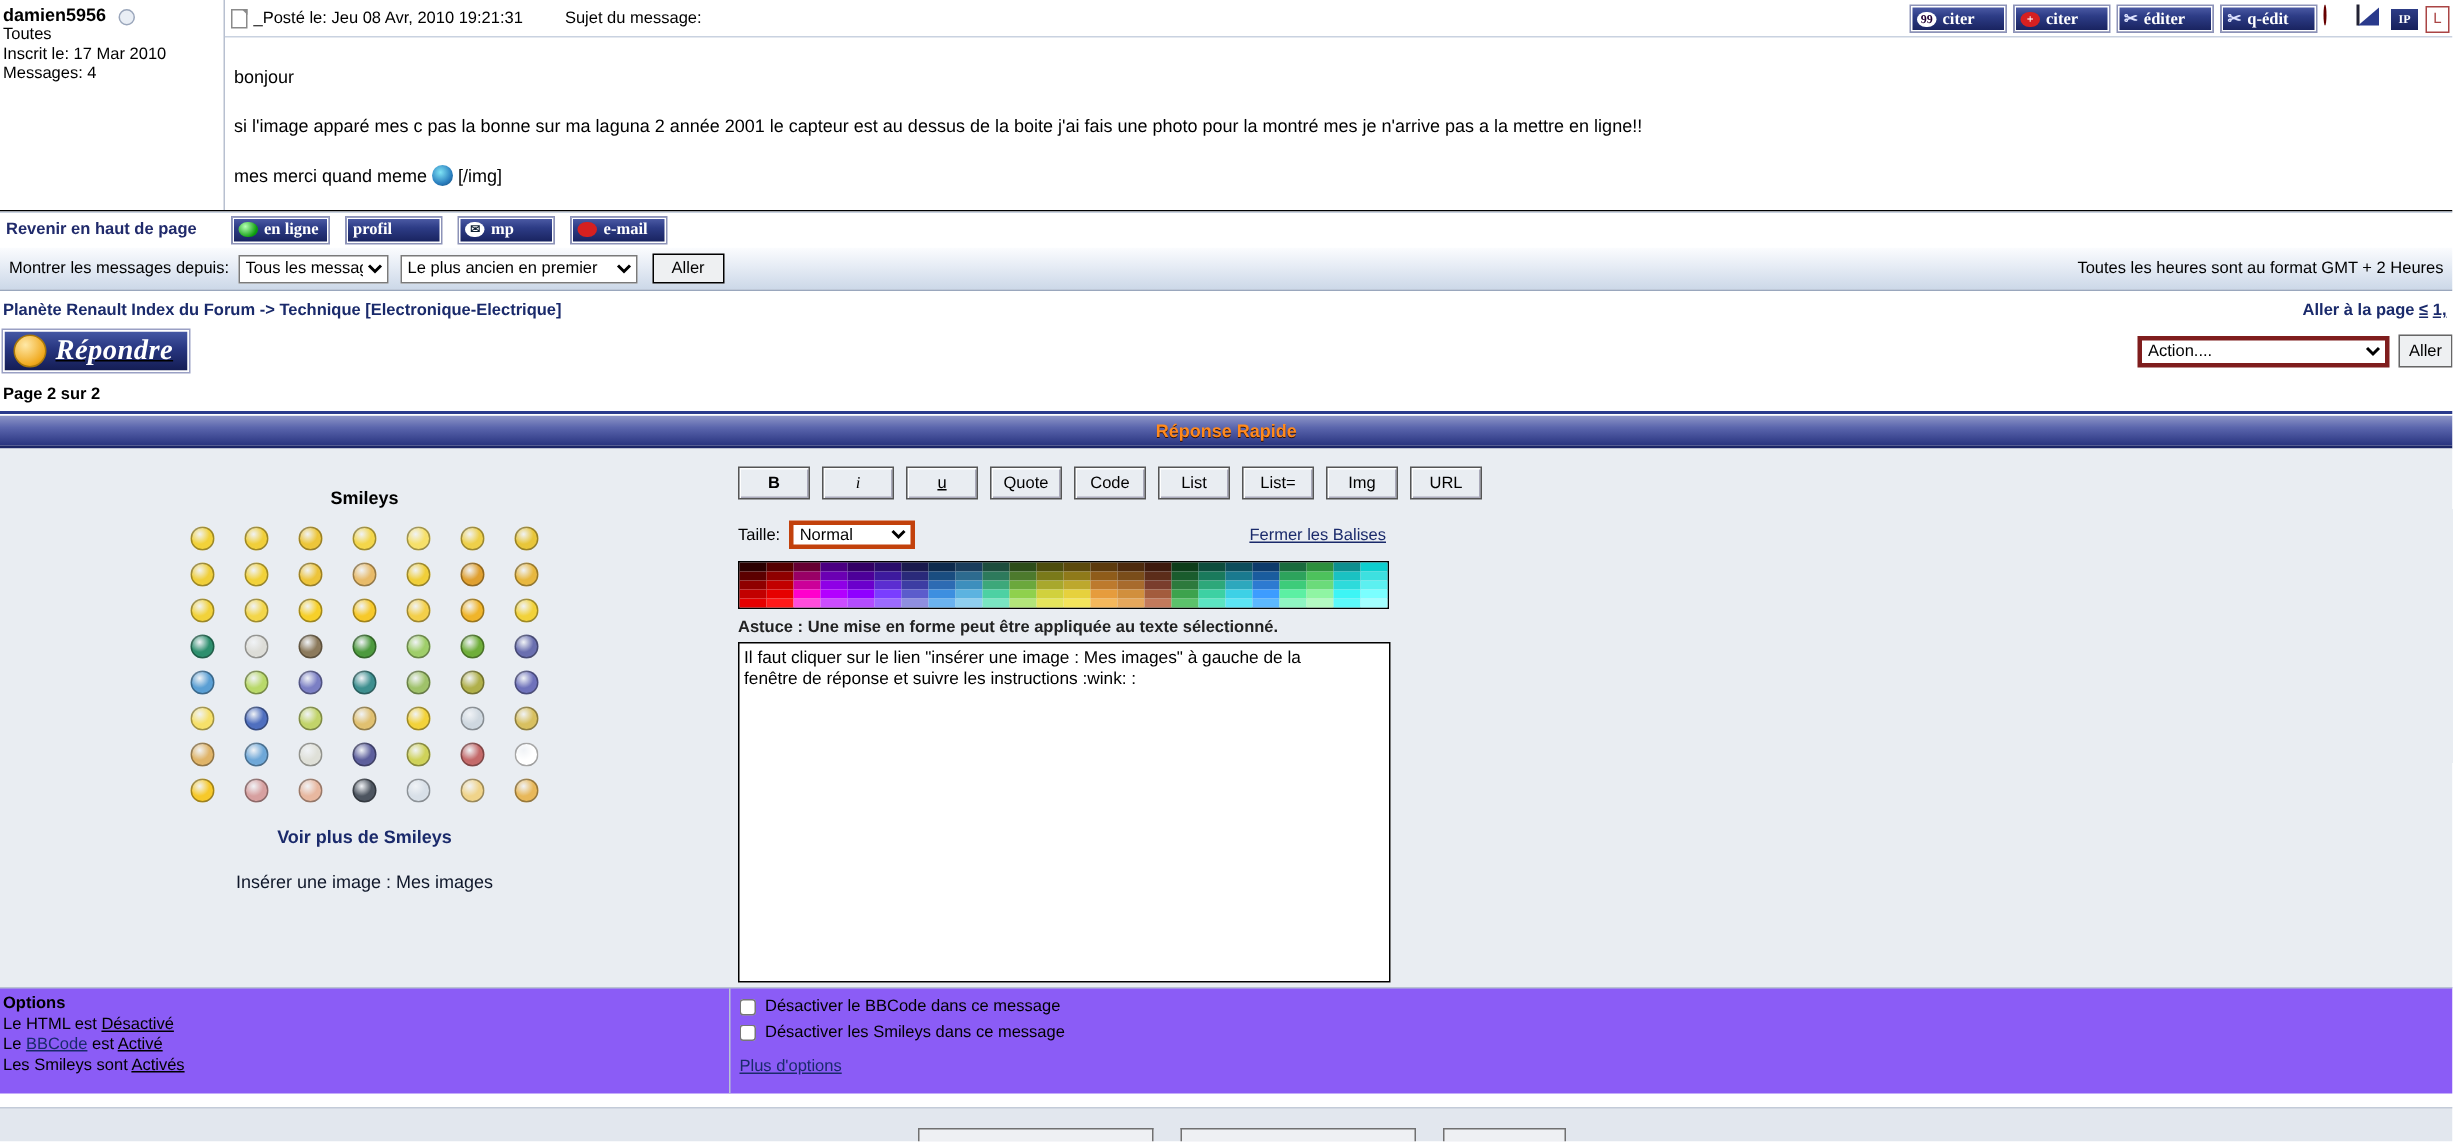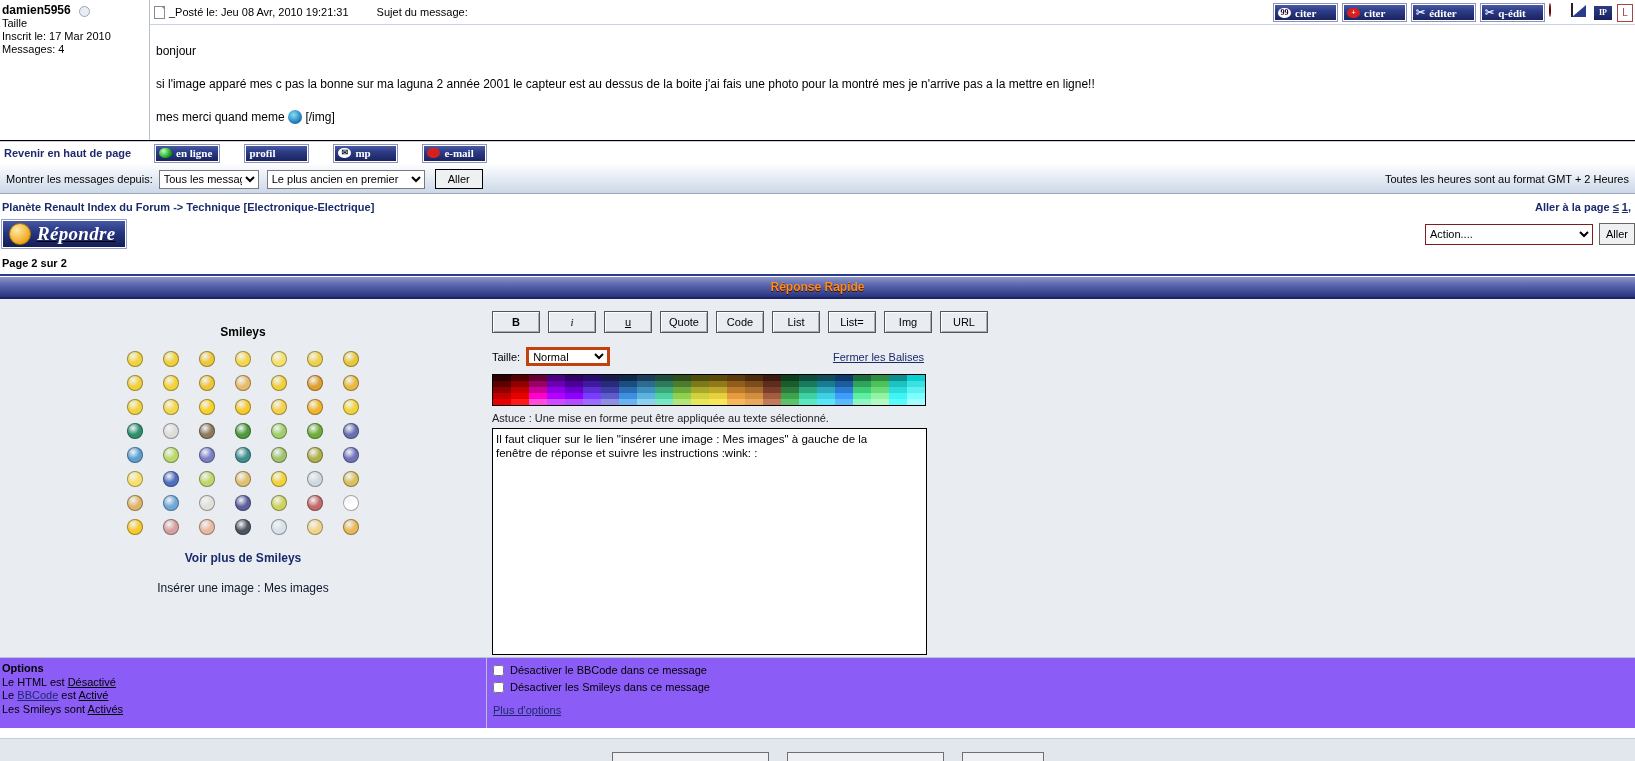--- a/index.html
+++ b/index.html
@@ -38,21 +38,21 @@
           font-size:8px;font-weight:bold;text-align:center;line-height:14px;font-family:"Liberation Serif",serif;}
   .icn-last{width:14px;height:16px;border:1px solid #a44;color:#a44;font-size:10px;text-align:center;line-height:16px;overflow:hidden;}
 
   .post-body{padding:10px 6px 2px 6px;font-size:12px;line-height:33px;}
   .post-body .l1{margin:0 0 0 0;}
   .smiley-inline{display:inline-block;width:14px;height:14px;border-radius:50%;
       background:radial-gradient(circle at 40% 35%,#7fe3f5,#2a7fbf 60%,#14406b 100%);vertical-align:-3px;}
 
   .post-footer{display:flex;align-items:center;height:22px;border-top:1px solid #c9d2e0;}
   .backtop{width:150px;flex:0 0 150px;font-size:11px;font-weight:bold;color:#202a6b;padding-left:4px;box-sizing:border-box;}
-  .footbtns{display:flex;gap:24px;padding-left:4px;}
+  .footbtns{display:flex;gap:10px;padding-left:4px;}
 
   
   .strip{height:28px;background:linear-gradient(to bottom,#fbfcfe 0%,#e6ecf5 45%,#ccd8e8 100%);
          border-top:1px solid #fff;border-bottom:1px solid #9aa7bd;display:flex;align-items:center;
          padding-left:6px;position:relative;}
   .strip label{font-size:11px;margin-right:6px;}
   select.sel{font-family:"Liberation Sans",sans-serif;font-size:11px;height:19px;border:1px solid #7a7a7a;background:#fff;}
   .gobtn{font-family:"Liberation Sans",sans-serif;font-size:11px;height:20px;padding:0 12px;border:1px solid #000;
          background:#eef0f2;margin-left:10px;}
   .gmt{position:absolute;right:6px;font-size:11px;}
@@ -62,21 +62,21 @@
   .gotopage{position:absolute;right:4px;font-size:11px;font-weight:bold;color:#1a2a6b;}
   .gotopage a{color:#1a2a6b;}
 
   .replyrow{height:32px;position:relative;padding-left:2px;}
   .replybtn{display:inline-flex;align-items:center;gap:6px;height:26px;padding:0 10px 0 6px;
         background:linear-gradient(to bottom,#4558a4 0%,#27357f 45%,#141d54 100%);
         border:1px solid #fff;box-shadow:0 0 0 1px #9aa0c4;text-decoration:underline;}
   .replybtn .ball{width:20px;height:20px;border-radius:50%;background:radial-gradient(circle at 35% 30%,#ffe9a8,#f0a91e 70%,#c07c06);border:1px solid #a9780a;}
   .replybtn .txt{color:#fff;font-family:"Liberation Serif",serif;font-size:19px;font-weight:bold;font-style:italic;letter-spacing:.3px;}
   .actionwrap{position:absolute;right:0;top:3px;display:flex;align-items:center;}
-  select.action{width:168px;height:21px;border:1px solid #7f1d1d;font-size:11px;background:#fff;}
+  select.action{width:168px;height:21px;border:3px solid #7f1d1d;font-size:11px;background:#fff;}
   .allerbtn{font-size:11px;height:22px;padding:0 6px;border:1px solid #666;background:#eef0f2;margin-left:6px;}
 
   .pageinfo{height:22px;font-size:11px;font-weight:bold;padding-left:2px;border-bottom:2px solid #2a3a8c;display:flex;align-items:center;}
 
   
   .qr-title{height:20px;background:linear-gradient(to bottom,#8e96c8 0%,#5b66ad 40%,#28337f 100%);
             border-top:1px solid #fff;border-bottom:2px solid #1b2566;display:flex;align-items:center;justify-content:center;}
   .qr-title span{color:#ff8a1e;font-size:12px;font-weight:bold;text-shadow:0 1px 0 #301000;}
   .qr-body{display:flex;background:#e9edf2;min-height:350px;}
   .qr-left{width:486px;flex:0 0 486px;padding-top:26px;box-sizing:border-box;text-align:center;}
@@ -96,21 +96,21 @@
   .bb.u{text-decoration:underline;}
 
   .taillerow{display:flex;align-items:center;margin-bottom:8px;position:relative;width:432px;}
   .taillerow .lb{font-size:11px;margin-right:6px;}
   select.taille{width:84px;height:19px;font-size:11px;border:3px solid #c2410c;background:#fff;}
   .fermer{position:absolute;right:0;font-size:11px;color:#1a2a6b;text-decoration:underline;}
 
   .palette{width:432px;height:30px;border:1px solid #000;display:grid;
            grid-template-columns:repeat(24,1fr);grid-template-rows:repeat(5,1fr);}
   .palette i{display:block;}
-  .astuce{width:432px;font-size:11px;margin:6px 0 4px 0;color:#222;}
+  .astuce{width:432px;font-size:11px;margin:6px 0 4px 0;color:#222;font-weight:bold;}
   .ta{width:428px;height:220px;border:1px solid #000;background:#fff;font-family:"Liberation Sans",sans-serif;
       font-size:11.5px;line-height:14px;padding:3px 2px 2px 3px;resize:none;box-sizing:content-box;color:#000;}
 
   
   .bottom{display:flex;border-top:1px solid #b9c3d2;background:#8b5cf6;min-height:70px;}
   .opts{width:486px;flex:0 0 486px;padding:4px 0 0 2px;box-sizing:border-box;font-size:11px;line-height:13.5px;}
   .opts b{font-size:11px;}
   .opts u{text-decoration:underline;}
   .opts a{color:#1a2a6b;}
   .cks{flex:1;padding:6px 0 0 6px;box-sizing:border-box;border-left:1px solid #b9c3d2;}
@@ -127,21 +127,21 @@
 <body>
 
 <div class="page">
 
   <div class="post-row">
     <div class="post-left">
       <div>
         <span class="poster-name">damien5956</span>
         <span class="online-dot"></span>
       </div>
-      <div class="poster-meta">Taille</div>
+      <div class="poster-meta">Toutes</div>
       <div class="poster-meta">Inscrit le: 17 Mar 2010</div>
       <div class="poster-meta">Messages: 4</div>
     </div>
 
     <div class="post-right">
       <div class="post-head">
         <span class="doc-icon"></span>
         <span class="posted">_Posté le: Jeu 08 Avr, 2010 19:21:31</span>
         <span class="subject">Sujet du message:</span>
       </div>

